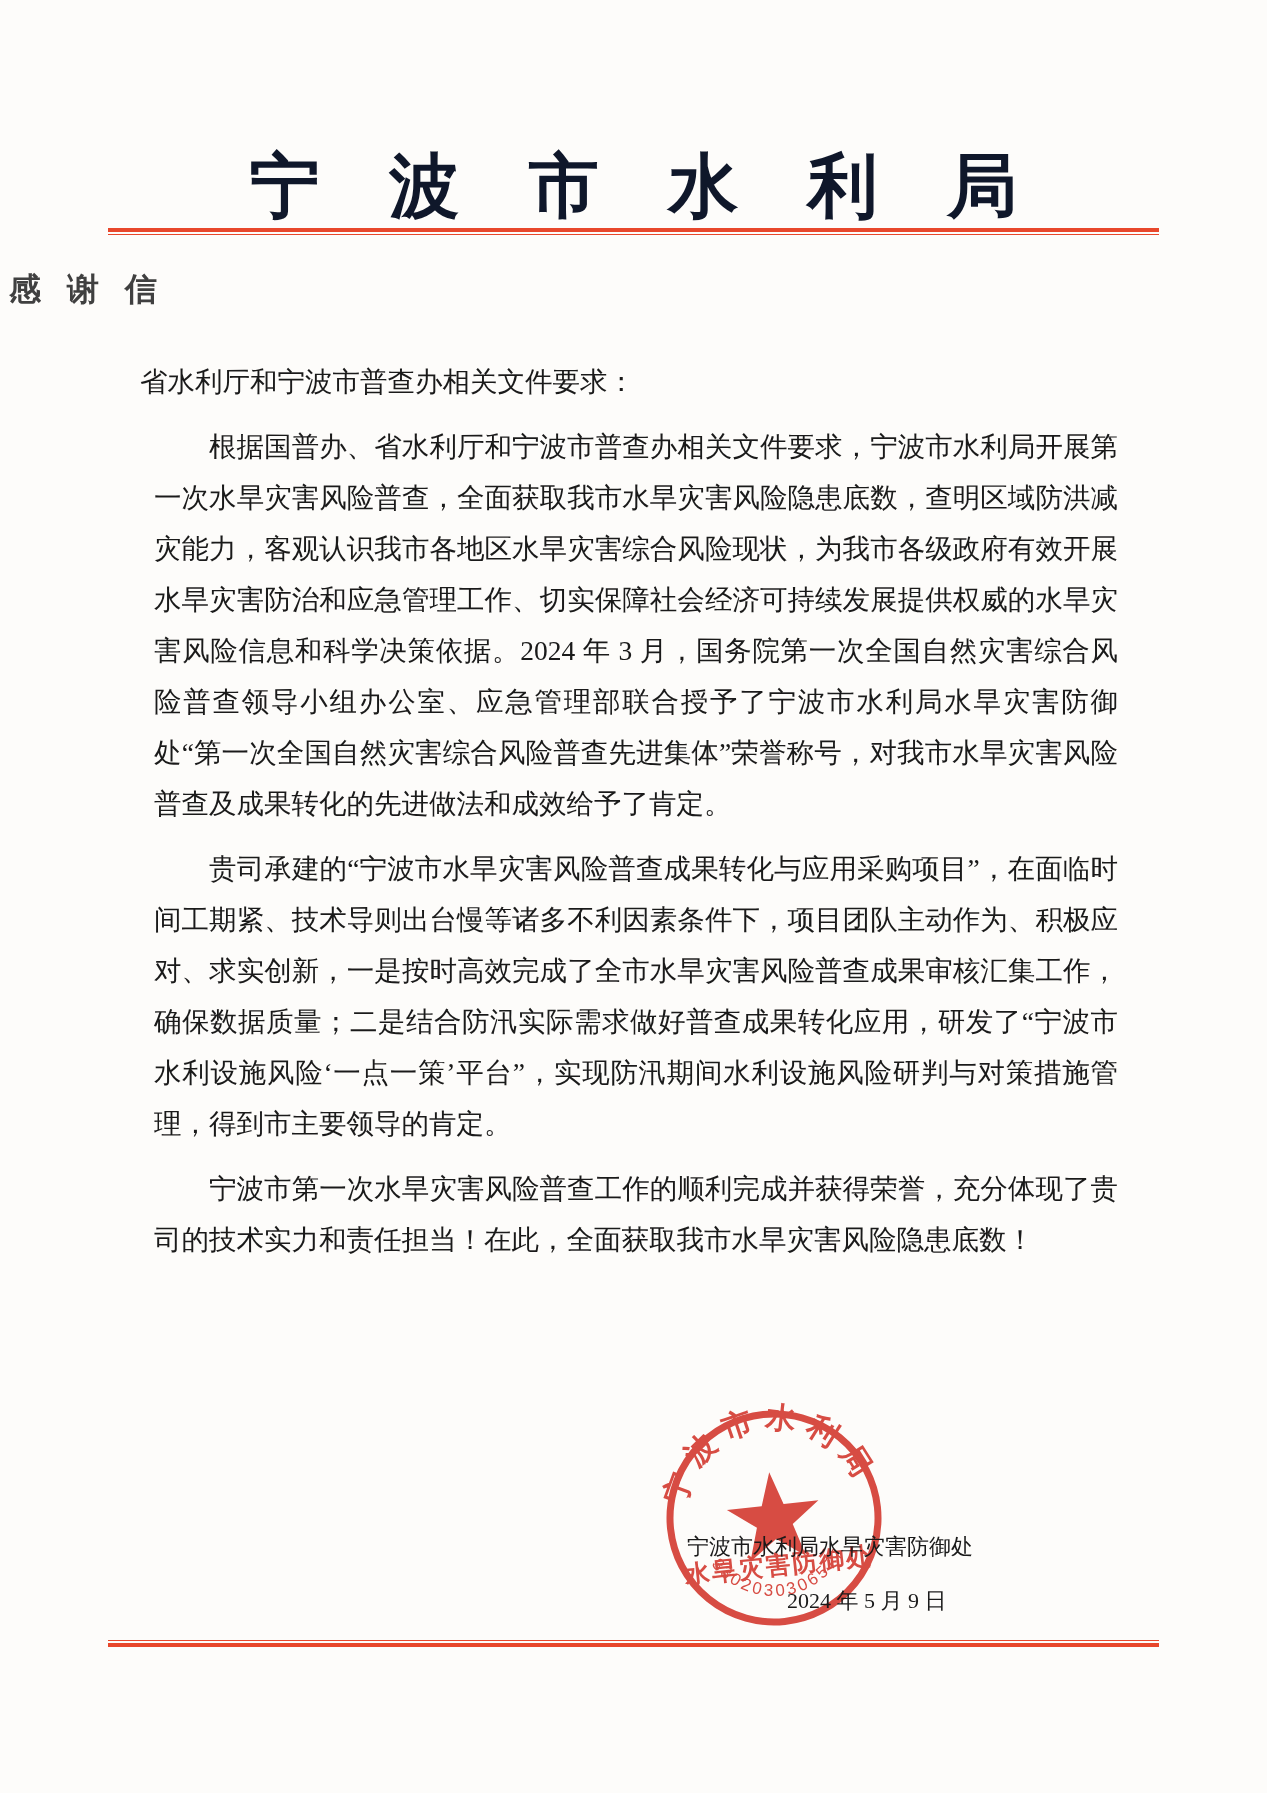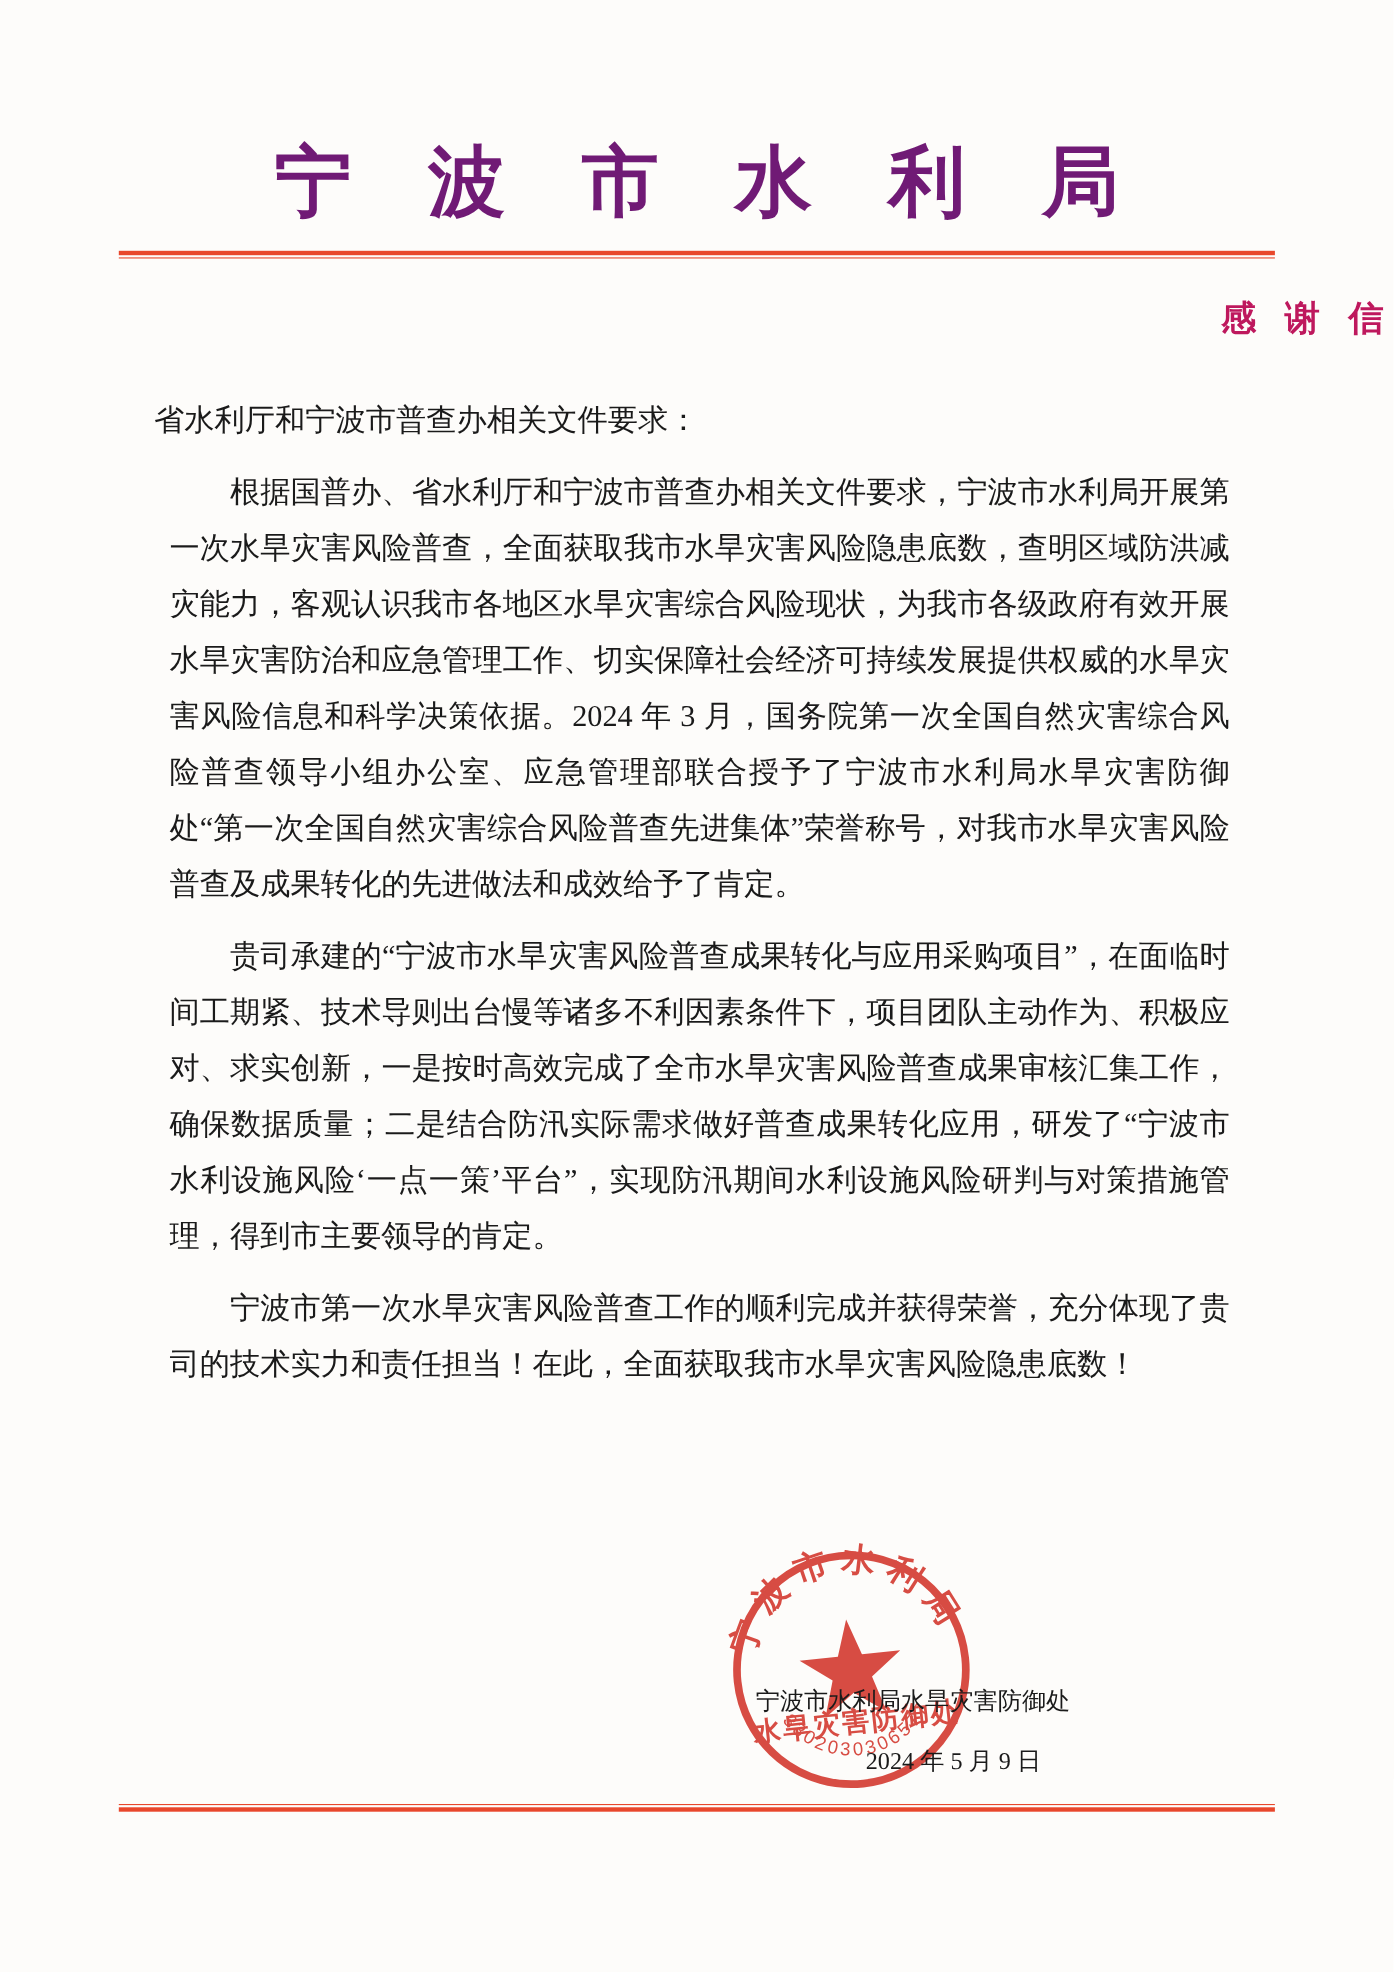--- a/index.html
+++ b/index.html
@@ -24,25 +24,26 @@
     position: absolute;
     top: 128px;
     left: 0;
     width: 100%;
     text-align: center;
   }
   .letterhead-title {
     font-family: "Liberation Serif", "DejaVu Serif", serif;
     font-size: 70px;
     font-weight: bold;
-    color: #701a75;
+    color: #0f172a;
     letter-spacing: 26px;
     text-indent: 26px;
     line-height: 1.1;
     white-space: nowrap;
+    margin-top: 20px;
   }
   .rule-top {
     position: absolute;
     left: 108px;
     right: 108px;
     top: 228px;
     height: 7px;
   }
   .rule-top .thick {
     height: 4px;
@@ -52,24 +53,24 @@
     height: 1px;
     background: #e8472b;
     margin-top: 2px;
   }
   
   .doc-title {
     position: absolute;
     top: 268px;
     left: 0;
     width: 100%;
-    text-align: right;
+    text-align: left;
     font-size: 32px;
     font-weight: bold;
-    color: #be185d;
+    color: #404040;
     letter-spacing: 9px;
     text-indent: 9px;
   }
   
   .body-area {
     position: absolute;
     top: 356px;
     left: 140px;
     width: 992px;
     color: #1a1a1a;

